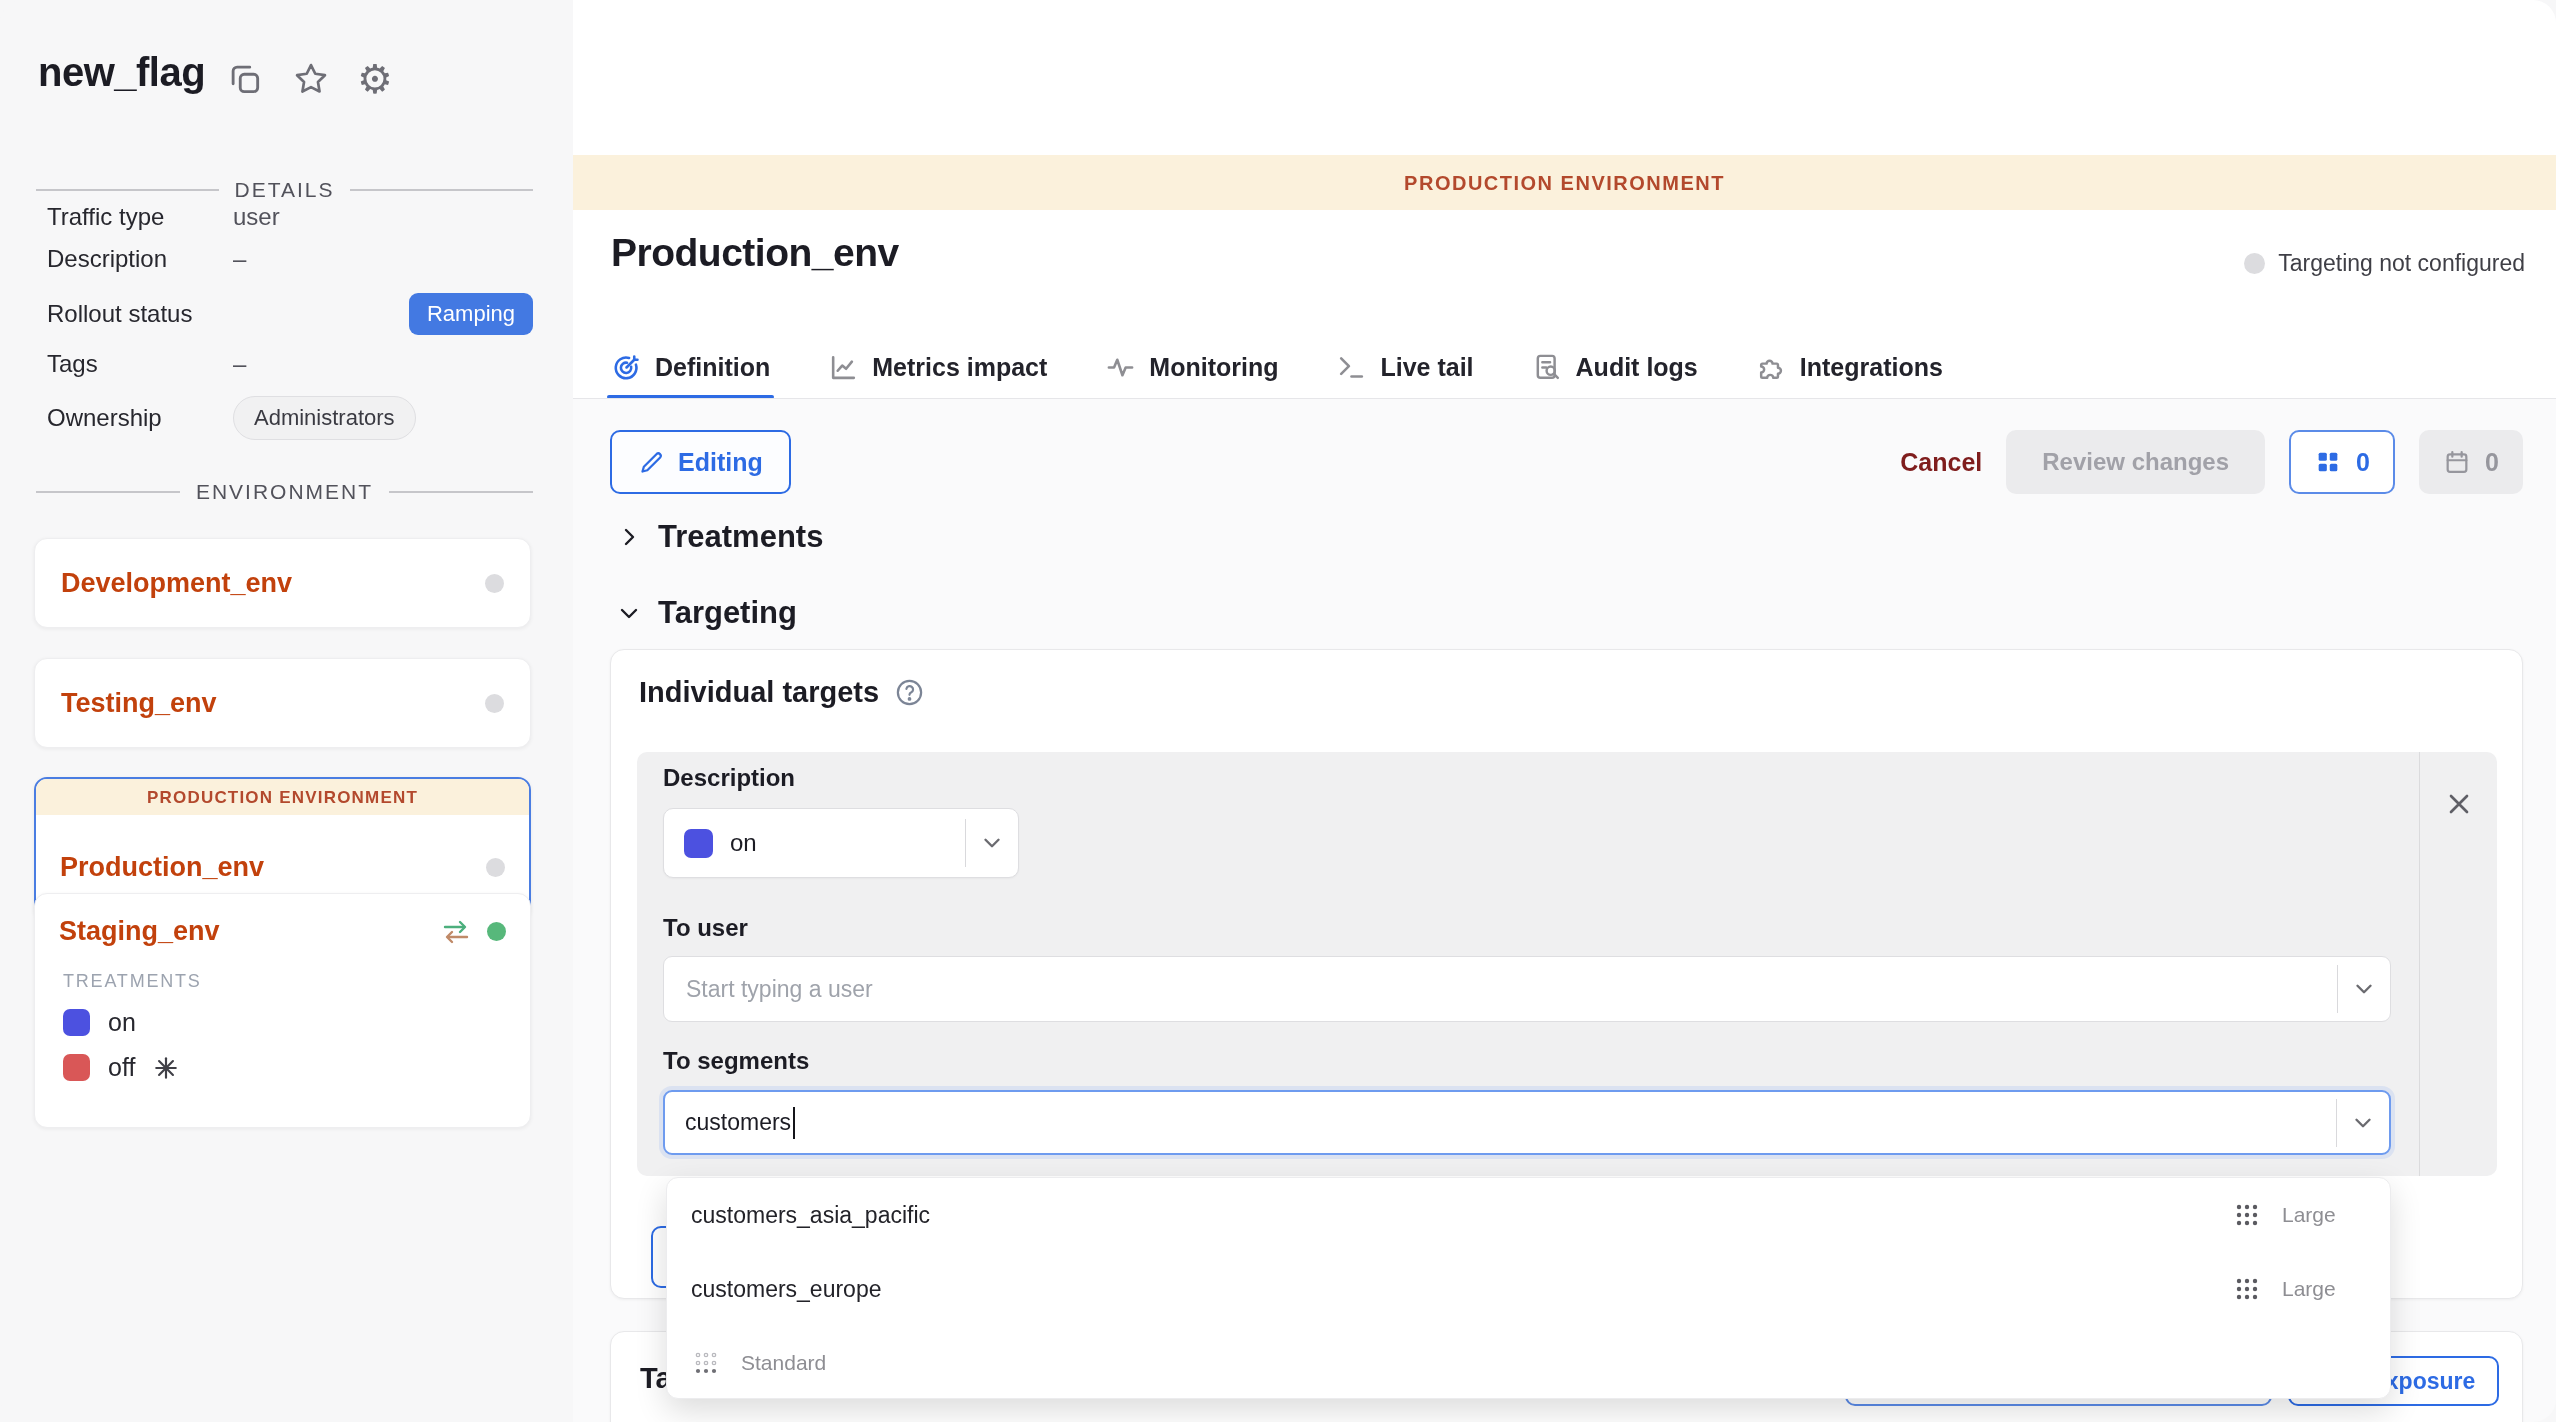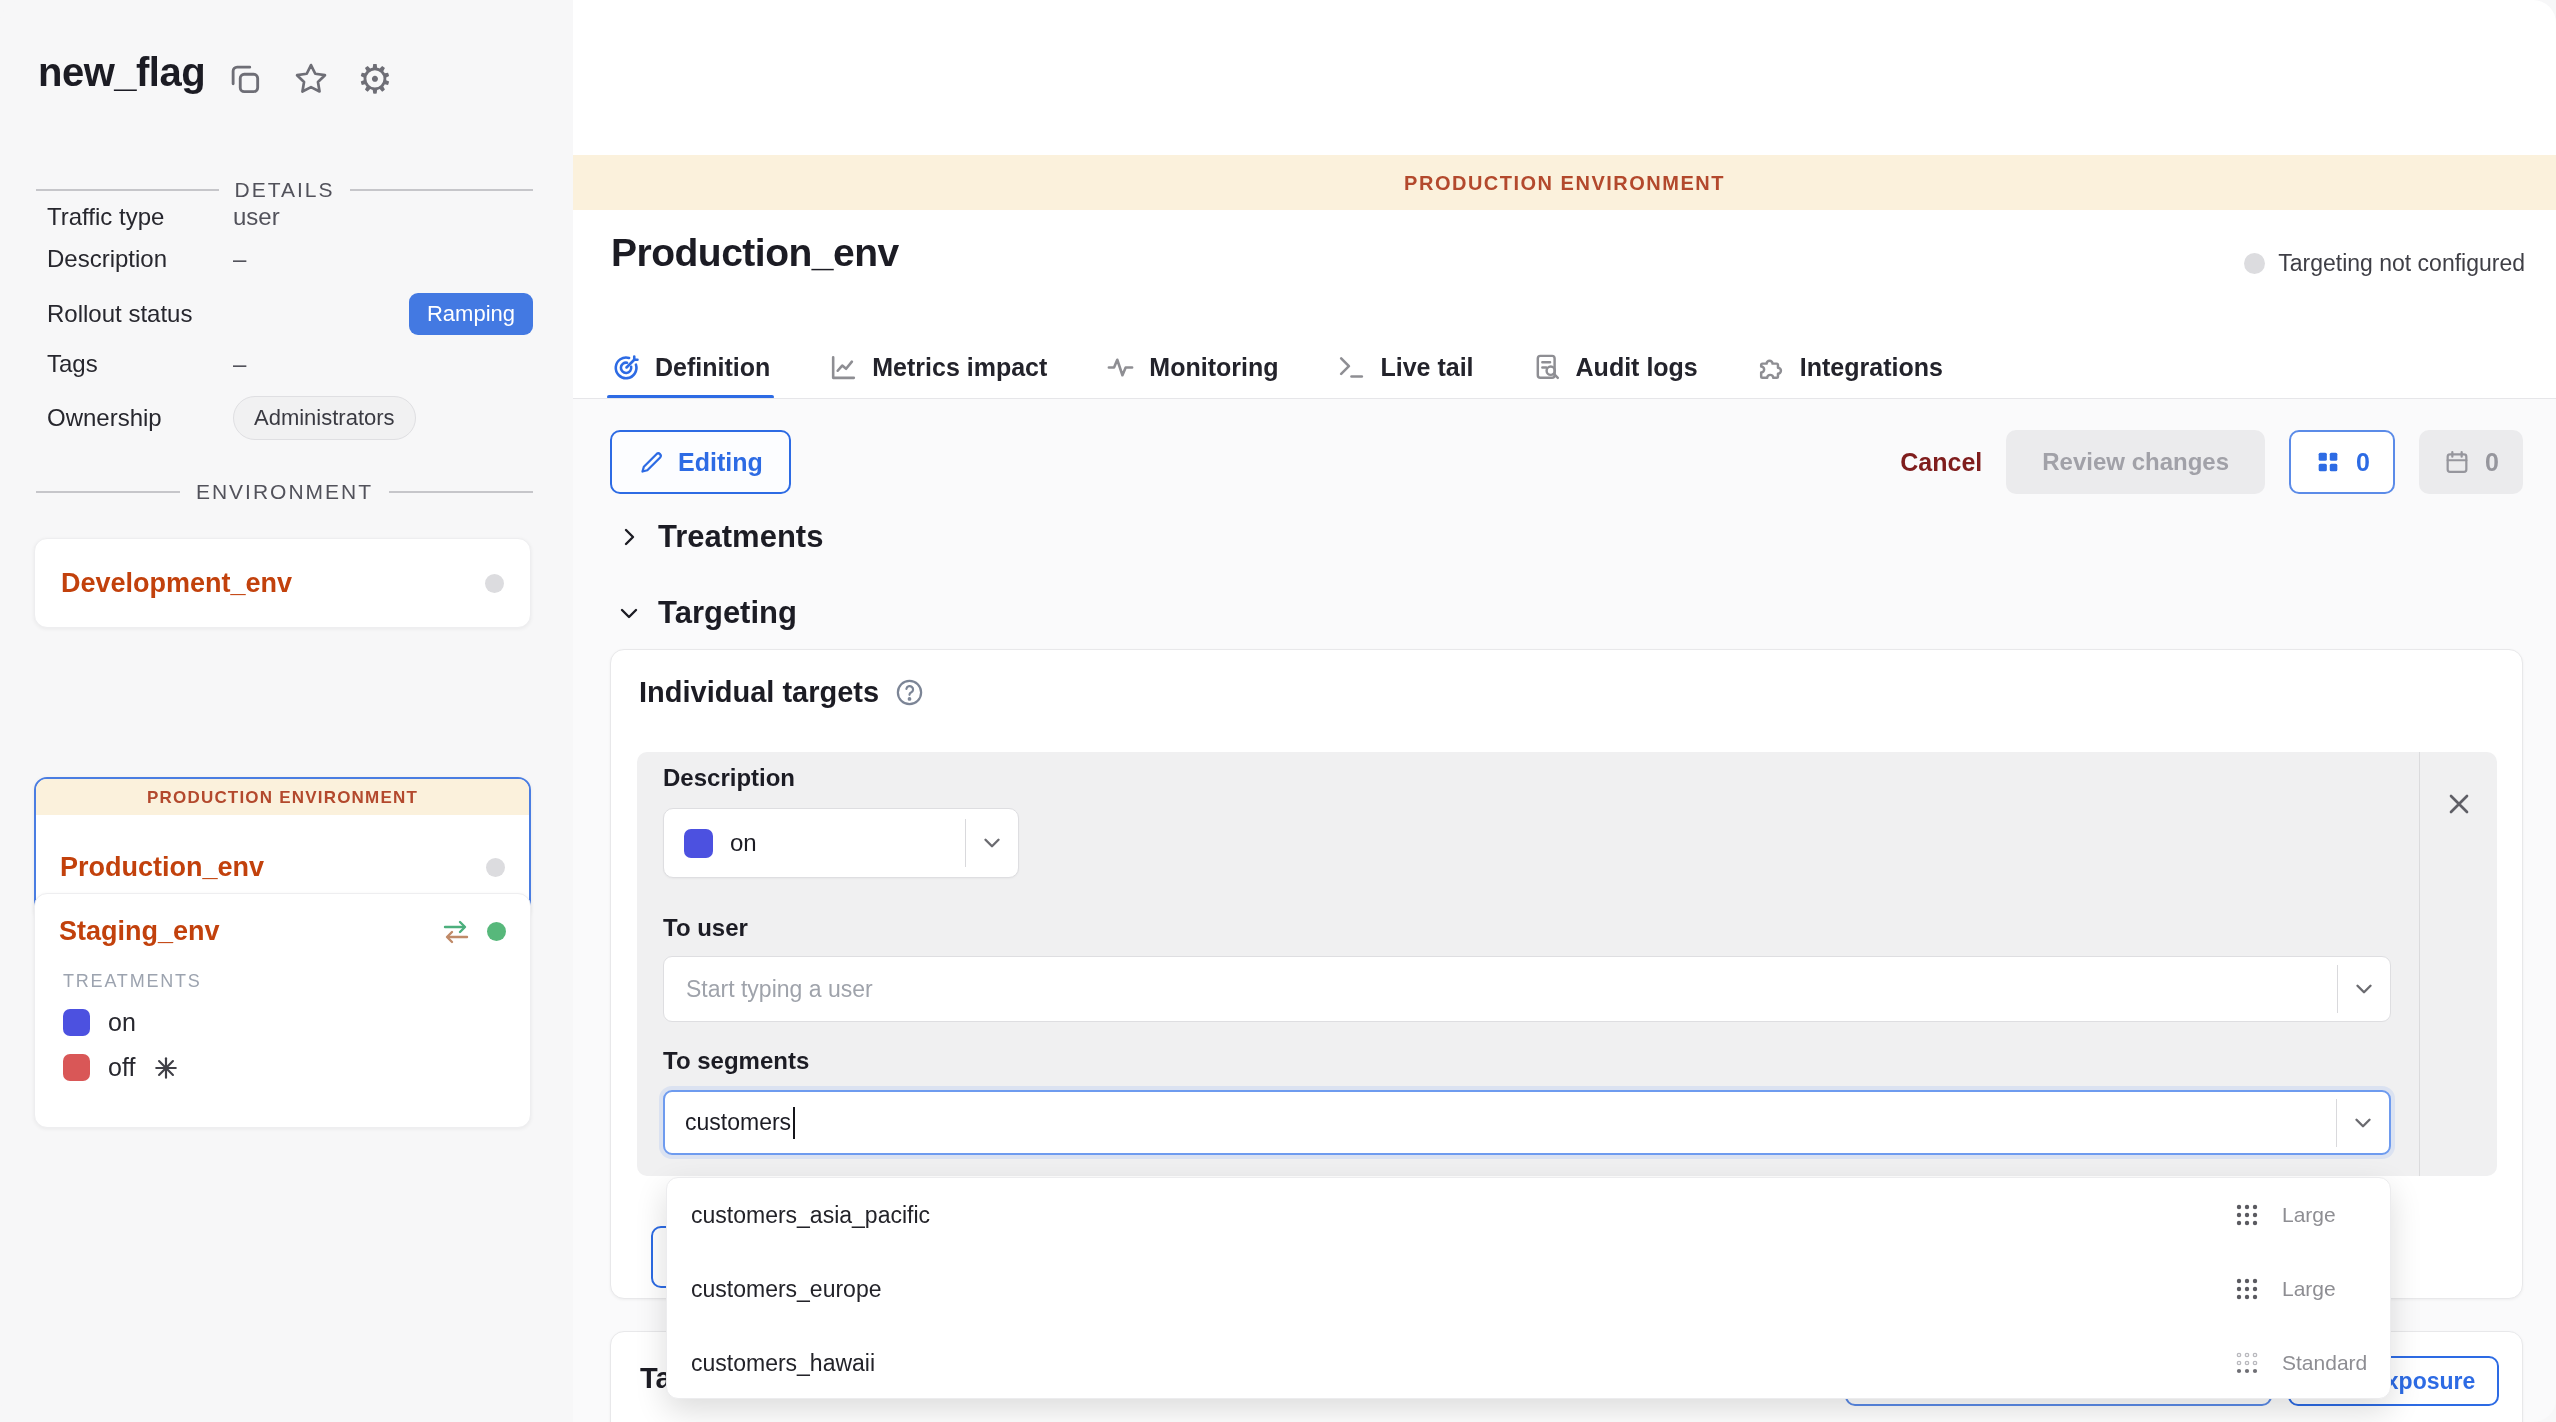--- a/index.html
+++ b/index.html
@@ -179,20 +179,24 @@
   <div class="side-sect-head" id="env-head">
     <div class="line"></div>
     <div class="txt">ENVIRONMENT</div>
     <div class="line"></div>
   </div>
 
   <div class="env-card simple-env" id="card-dev">
     <div class="name">Development_env</div>
     <div class="dot"></div>
   </div>
+  <div class="env-card simple-env" id="card-test">
+    <div class="name">Testing_env</div>
+    <div class="dot"></div>
+  </div>
   <div class="env-card" id="card-prod">
     <div class="prod-banner">PRODUCTION ENVIRONMENT</div>
     <div class="prod-body">
       <div class="name">Production_env</div>
       <div class="dot"></div>
     </div>
   </div>
   <div class="env-card" id="card-stag">
     <div class="stag-head">
       <div class="name">Staging_env</div>
@@ -444,21 +448,20 @@
               <circle cx="15" cy="15" r="2.2"></circle>
               <circle cx="23" cy="15" r="2.2"></circle>
               <circle cx="7" cy="23" r="2.2"></circle>
               <circle cx="15" cy="23" r="2.2"></circle>
               <circle cx="23" cy="23" r="2.2"></circle>
             </svg>
         </span>
         <span class="ssize">Large</span>
       </div>
       <div class="seg-row">
-        <span class="sname">customers_hawaii</span>
         <span class="gicon">
           <svg viewBox="0 0 30 30">
               <g fill="none" stroke="#B9B9BE" stroke-width="1.3">
                 <circle cx="7" cy="7" r="1.7"></circle>
                 <circle cx="15" cy="7" r="1.7"></circle>
                 <circle cx="23" cy="7" r="1.7"></circle>
                 <circle cx="7" cy="15" r="1.7"></circle>
                 <circle cx="15" cy="15" r="1.7"></circle>
                 <circle cx="23" cy="15" r="1.7"></circle>
               </g>

